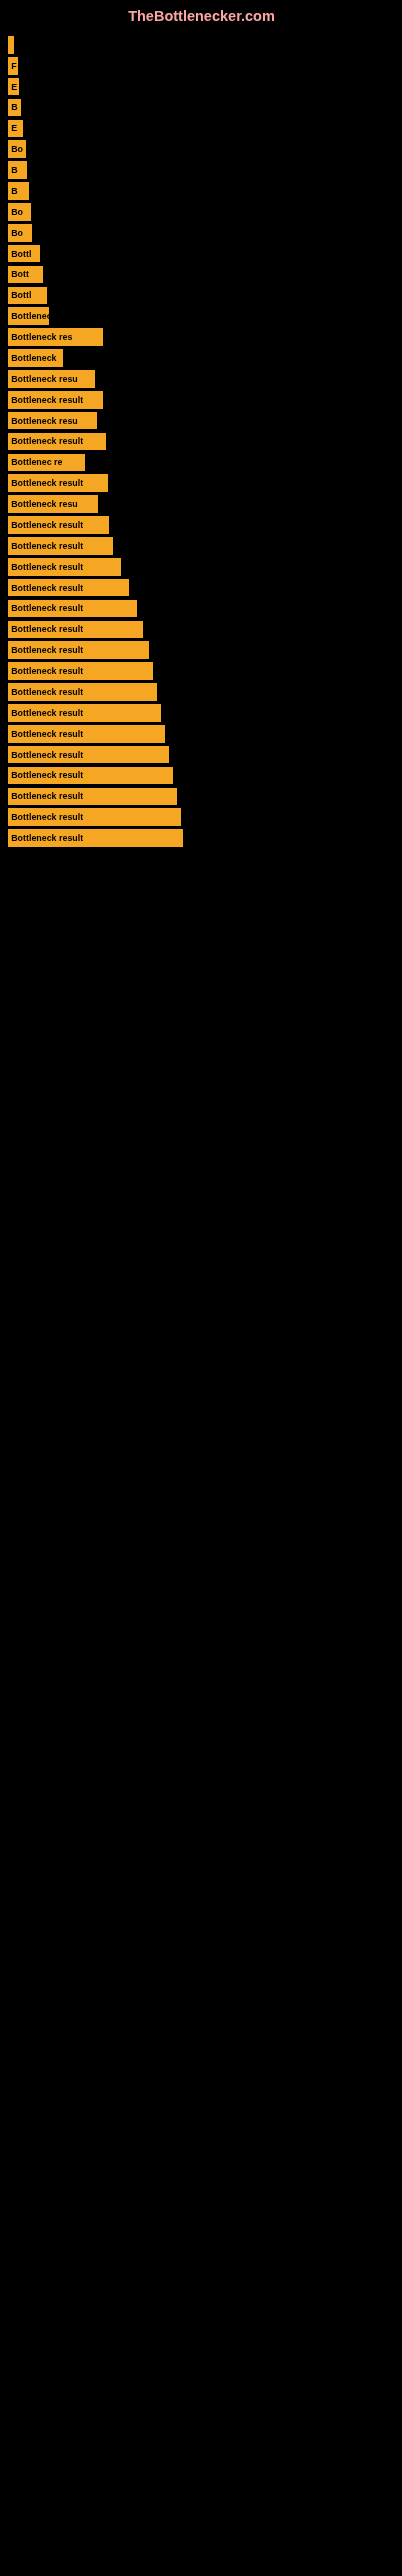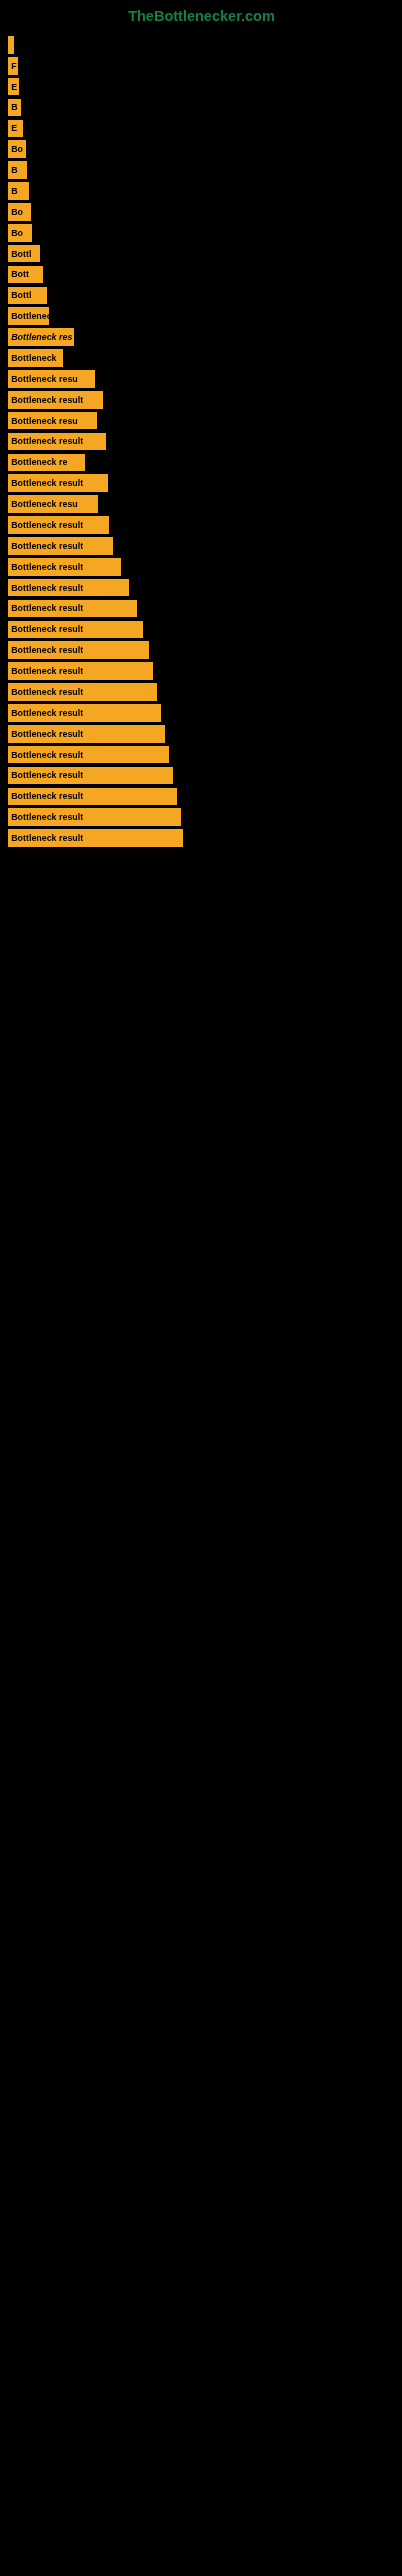--- a/index.html
+++ b/index.html
@@ -8,21 +8,21 @@
       box-sizing: border-box;
     }
     body {
       background-color: #000;
       width: 403px;
       min-height: 2576px;
       font-family: Arial, sans-serif;
       position: relative;
     }
     .site-title {
-      color: #15803d;
+      color: #fca5a5;
       font-size: 14.5px;
       text-align: center;
       padding: 8px 0 4px 0;
       font-weight: bold;
     }
     .bars-container {
       padding: 8px 0 0 8px;
       display: flex;
       flex-direction: column;
       gap: 0px;
@@ -121,21 +121,21 @@
       <div class="bar" style="width: 39px;">
         <span class="bar-label">Bottl</span>
       </div>
     </div>
     <div class="bar-row">
       <div class="bar" style="width: 41px;">
         <span class="bar-label">Bottlenec</span>
       </div>
     </div>
     <div class="bar-row">
-      <div class="bar" style="width: 66px; font-style: italic;">
+      <div class="bar" style="width: 95px;">
         <span class="bar-label">Bottleneck res</span>
       </div>
     </div>
     <div class="bar-row">
       <div class="bar" style="width: 55px;">
         <span class="bar-label">Bottleneck</span>
       </div>
     </div>
     <div class="bar-row">
       <div class="bar" style="width: 87px;">
@@ -152,21 +152,21 @@
         <span class="bar-label">Bottleneck resu</span>
       </div>
     </div>
     <div class="bar-row">
       <div class="bar" style="width: 98px;">
         <span class="bar-label">Bottleneck result</span>
       </div>
     </div>
     <div class="bar-row">
       <div class="bar" style="width: 77px;">
-        <span class="bar-label">Bottleneck re</span>
+        <span class="bar-label">Bottlenec re</span>
       </div>
     </div>
     <div class="bar-row">
       <div class="bar" style="width: 100px;">
         <span class="bar-label">Bottleneck result</span>
       </div>
     </div>
     <div class="bar-row">
       <div class="bar" style="width: 90px;">
         <span class="bar-label">Bottleneck resu</span>

